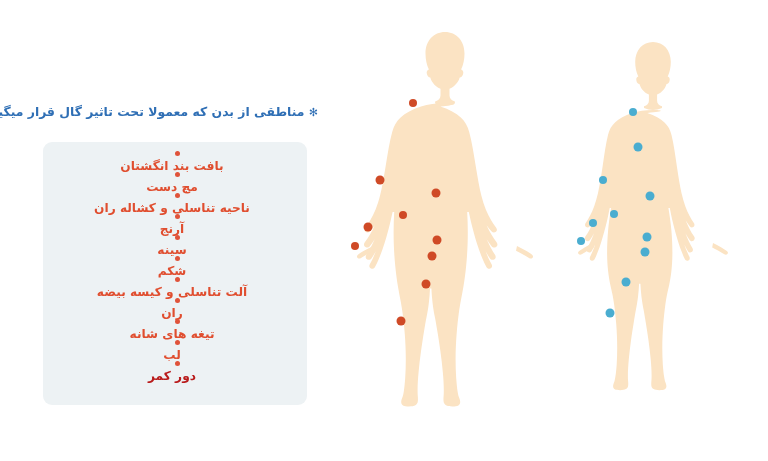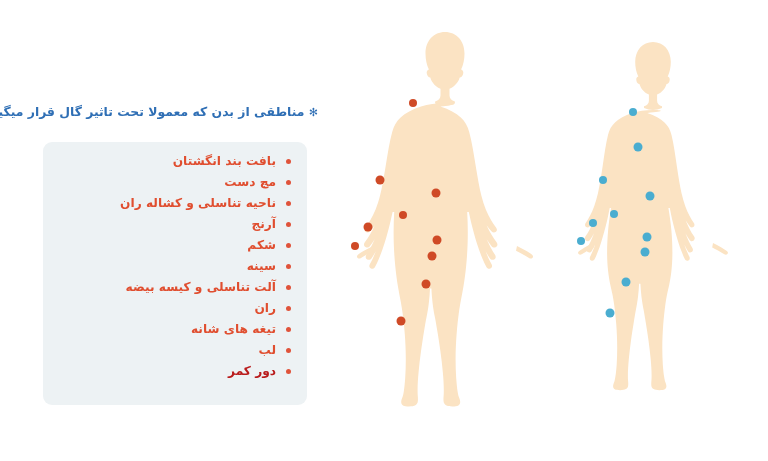--- a/index.html
+++ b/index.html
@@ -65,21 +65,21 @@
   }
 
   .list-card ul {
     list-style: none;
     margin: 0;
     padding: 0;
   }
 
   .list-card li {
     display: flex;
-    flex-direction: row;
+    flex-direction: column;
     align-items: center;
     justify-content: flex-start;
     height: 21px;
     line-height: 21px;
   }
 
   .bullet {
     display: inline-block;
     width: 5px;
     height: 5px;
@@ -151,25 +151,25 @@
           <li>
             <span class="bullet" style="background: rgb(224, 83, 58);"></span>
             <span class="item-label" style="color: rgb(224, 78, 47);">ناحیه تناسلی و کشاله ران</span>
           </li>
           <li>
             <span class="bullet" style="background: rgb(224, 83, 58);"></span>
             <span class="item-label" style="color: rgb(224, 78, 47);">آرنج</span>
           </li>
           <li>
             <span class="bullet" style="background: rgb(224, 83, 58);"></span>
+            <span class="item-label" style="color: rgb(224, 78, 47);">سینه</span>
+          </li>
+          <li>
+            <span class="bullet" style="background: rgb(224, 83, 58);"></span>
             <span class="item-label" style="color: rgb(224, 78, 47);">شکم</span>
-          </li>
-          <li>
-            <span class="bullet" style="background: rgb(224, 83, 58);"></span>
-            <span class="item-label" style="color: rgb(224, 78, 47);">سینه</span>
           </li>
           <li>
             <span class="bullet" style="background: rgb(224, 83, 58);"></span>
             <span class="item-label" style="color: rgb(224, 78, 47);">آلت تناسلی و کیسه بیضه</span>
           </li>
           <li>
             <span class="bullet" style="background: rgb(224, 83, 58);"></span>
             <span class="item-label" style="color: rgb(224, 78, 47);">ران</span>
           </li>
           <li>

